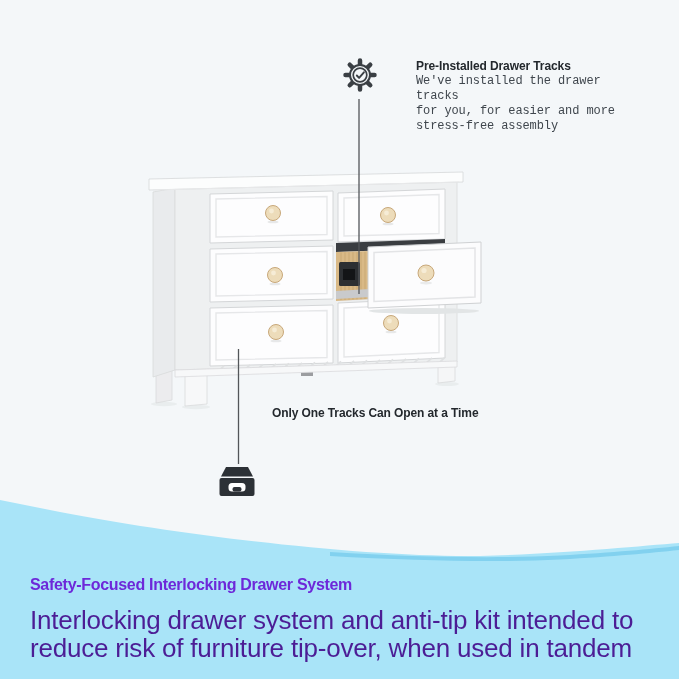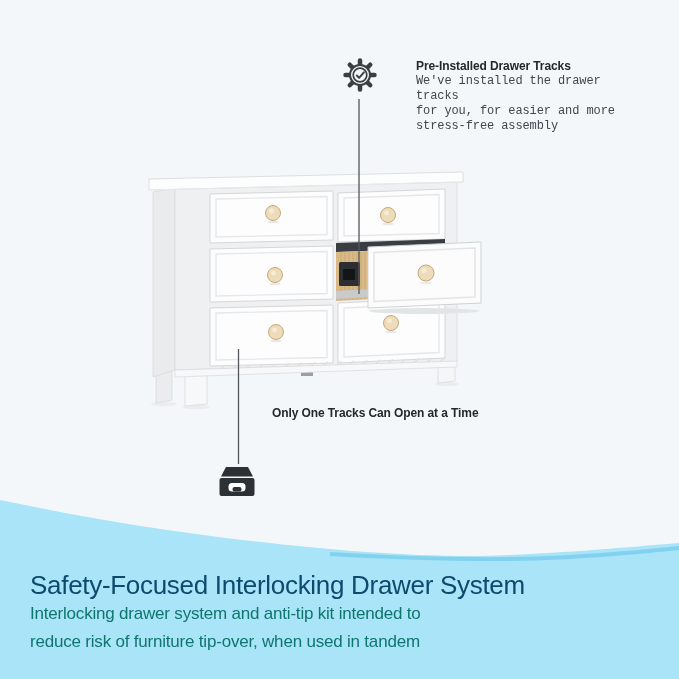--- a/index.html
+++ b/index.html
@@ -6,22 +6,22 @@
   body{width:679px;height:679px;overflow:hidden;font-family:"Liberation Sans",sans-serif;}
   .stage{position:relative;width:679px;height:679px;background:#f4f7f9;overflow:hidden;}
   .scene{position:absolute;left:0;top:0;width:679px;height:679px;display:block;}
   .anno{position:absolute;color:#3f464d;}
   .anno-title{font-weight:bold;font-size:12px;line-height:14px;color:#23282d;letter-spacing:-0.1px;}
   .anno-body{font-size:12px;line-height:15px;margin-top:1px;white-space:pre-line;letter-spacing:-0.1px;font-family:Liberation Mono, monospace;}
   .anno-tracks{left:392px;top:59px;width:205px;margin-left:24px;}
   .anno-interlock{left:272px;top:406px;width:250px;}
   .anno-interlock .anno-body{line-height:14.6px;}
   .footer-text{position:absolute;left:30px;top:570px;width:630px;}
-  .footer-heading{font-weight:normal;font-size:26px;line-height:30px;color:#0c4a6e;letter-spacing:-0.3px;}
-  .footer-body{margin-top:0;font-size:17px;line-height:28px;color:#0f766e;white-space:pre-line;letter-spacing:-0.2px;}
+  .footer-heading{font-weight:bold;font-size:16px;line-height:30px;color:#6d28d9;letter-spacing:-0.3px;}
+  .footer-body{margin-top:6px;font-size:26px;line-height:28px;color:#4c1d95;white-space:pre-line;letter-spacing:-0.2px;}
 </style>
 </head>
 <body>
 
 <div class="stage">
 
   <svg class="scene" viewBox="0 0 679 679">
 
     <g>
       <rect x="0" y="495" width="679" height="184" fill="#a9e4f8"></rect>

